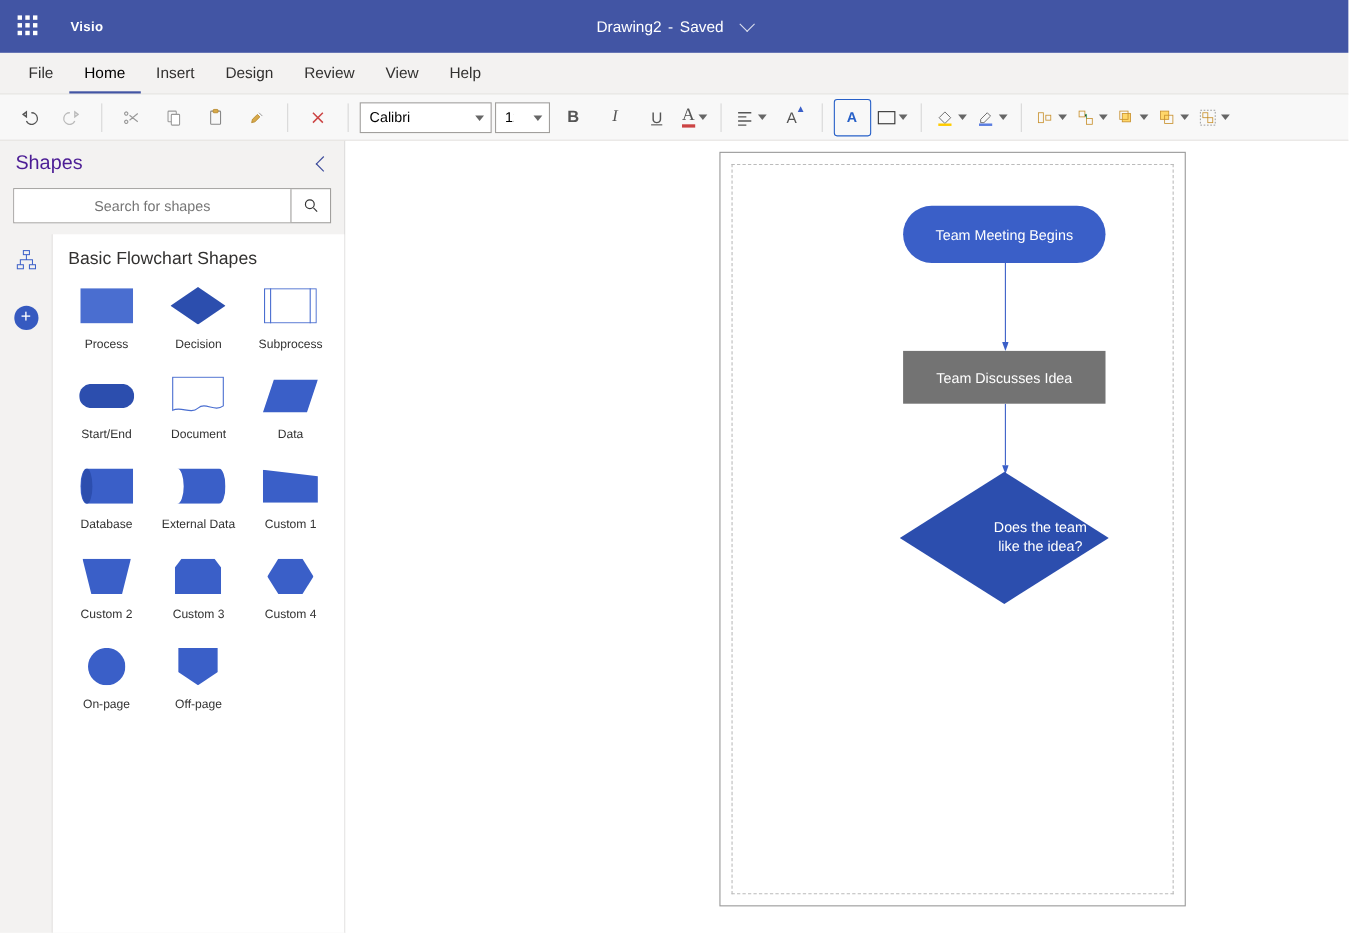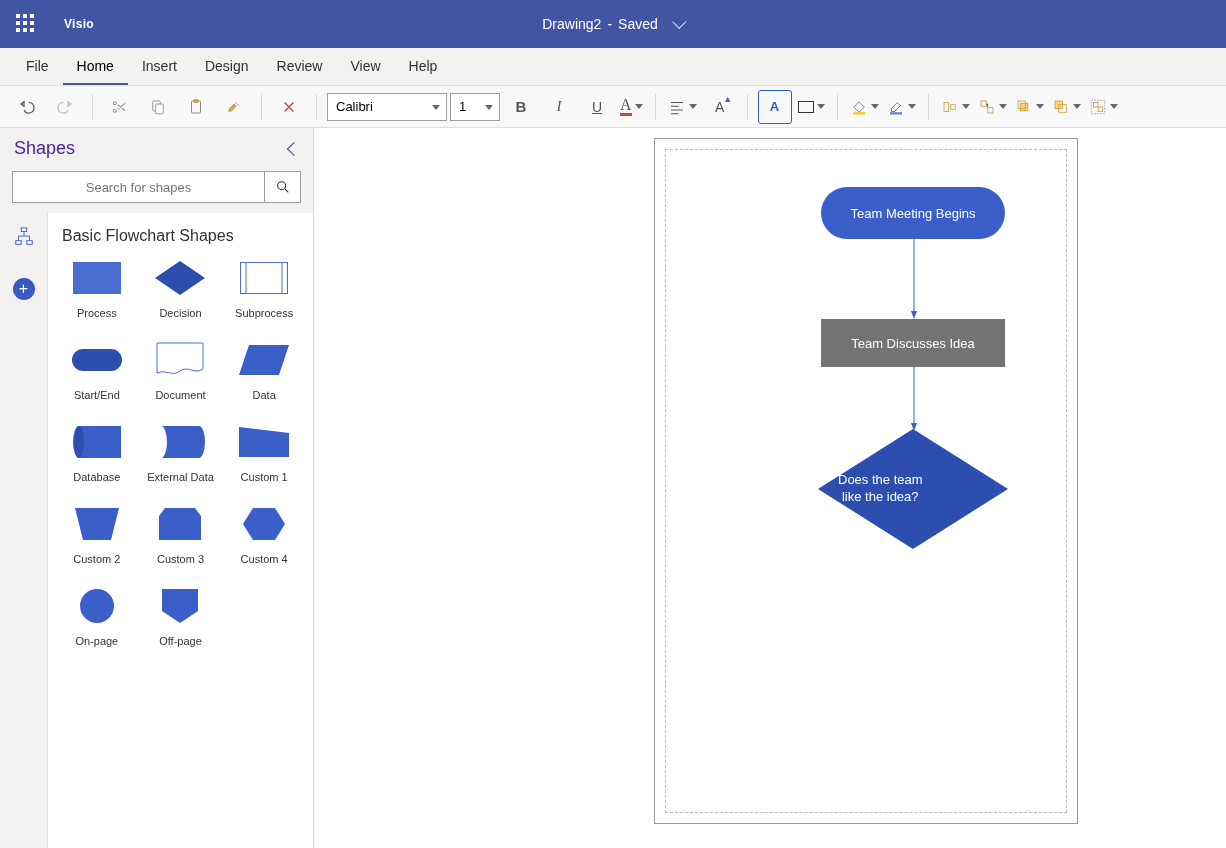--- a/index.html
+++ b/index.html
@@ -58,21 +58,21 @@
   .shape-label { font-size: 11px; text-align: center; color: #333; }
 
   
   .canvas { flex: 1; background: #fff; position: relative; overflow: auto; }
   .canvas-host { position: absolute; left: 0; top: 0; width: 100%; height: 100%; }
 
   
   .node { position: absolute; color: #fff; font-size: 13px; display: flex; align-items: center; justify-content: center; text-align: center; }
   .node.terminator { background: #3a5fc8; border-radius: 26px; width: 184px; height: 52px; }
   .node.process-n { background: #737373; width: 184px; height: 48px; }
-  .diamond-wrap { position: absolute; width: 190px; height: 120px; display:flex; align-items:center; justify-content:flex-start; text-align:center; color:#fff; font-size:13px; }
+  .diamond-wrap { position: absolute; width: 190px; height: 120px; display:flex; align-items:center; justify-content:flex-end; text-align:center; color:#fff; font-size:13px; }
   .diamond-wrap svg { position:absolute; inset:0; }
   .diamond-wrap .txt { position: relative; padding: 0 20px; line-height: 1.3; }
   .conn { position: absolute; }
 </style>
 </head>
 <body>
 
 <div class="titlebar">
   <div class="waffle">
     <span></span>

